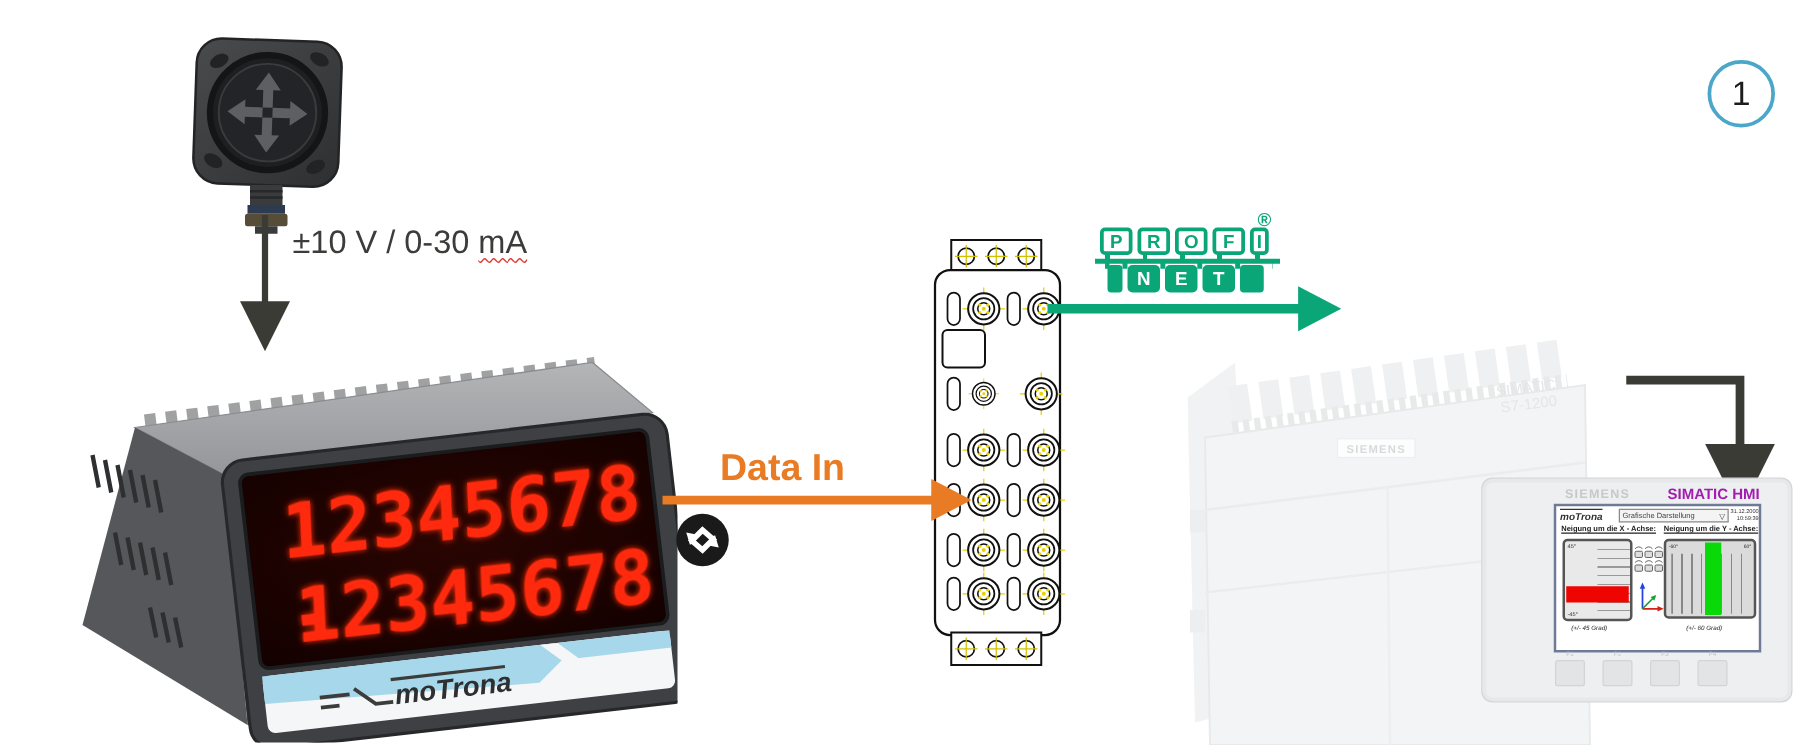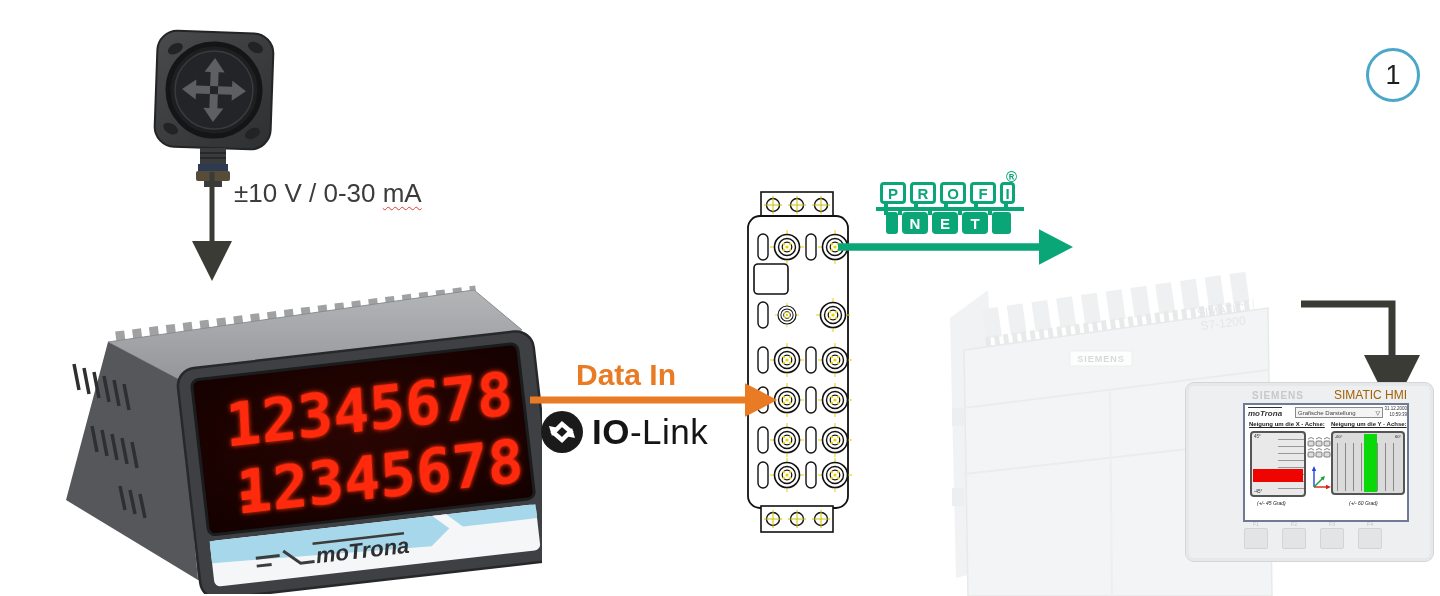--- a/index.html
+++ b/index.html
@@ -37,21 +37,21 @@
   .pn-bus{left:0;top:37px;width:148px;height:4px;background:#0BA678;}
   .pn-ticks{left:8px;width:134px;height:5px;
             background:repeating-linear-gradient(90deg,#0BA678 0 4px,transparent 4px 30px);}
   .pn-ticks.t{top:33px;} .pn-ticks.b{top:40px;background-position:14px 0;}
   .pn-reg{left:130px;top:-2px;color:#0BA678;font-size:15px;font-weight:bold;}
 
   
   .hmi{left:1185px;top:382px;width:247px;height:178px;background:#EDEFF0;border:1px solid #D3D6D7;
        border-radius:9px;box-shadow:inset 0 0 0 3px #E6E8E9;}
   .hmi-brand{left:66px;top:7px;font-size:10px;font-weight:bold;letter-spacing:1px;color:#C6C9CA;}
-  .hmi-model{left:148px;top:5px;font-size:12px;color:#a16207;}
+  .hmi-model{left:148px;top:5px;font-size:12px;color:#a21caf;font-weight:bold;}
   .hmi-screen{left:57px;top:20px;width:166px;height:119px;background:#fff;border:2px solid #6E7A96;
               box-sizing:border-box;overflow:hidden;}
   .hmi-logo{left:3px;top:2px;font-size:8px;font-style:italic;font-weight:bold;color:#333;
             border-top:1px solid #333;padding-top:1px;}
   .hmi-dd{left:50px;top:2px;width:88px;height:11px;border:1px solid #8a8a8a;background:#f4f4f4;
           font-size:6px;color:#444;display:flex;align-items:center;justify-content:space-between;
           padding:0 2px;box-sizing:border-box;}
   .hmi-dt{left:139px;top:1px;width:23px;font-size:4.5px;color:#333;text-align:right;line-height:5.5px;}
   .hmi-h{top:16px;font-size:6px;font-weight:bold;color:#222;text-decoration:underline;white-space:nowrap;}
   .hmi-hx{left:4px;} .hmi-hy{left:86px;}
@@ -269,21 +269,20 @@
   <div class="abs data-in">Data In</div>
 
   <div class="abs iolink-row">
     <svg width="44" height="44" viewBox="-22 -22 44 44">
       <circle r="21" fill="#1A1A1A"></circle>
       <path d="M-10,2 L0,-8 L8,-1" stroke="#fff" stroke-width="4.5" fill="none"></path>
       <polygon points="10,-4 13,6 3,4" fill="#fff"></polygon>
       <path d="M10,-2 L0,8 L-8,1" stroke="#fff" stroke-width="4.5" fill="none"></path>
       <polygon points="-10,4 -13,-6 -3,-4" fill="#fff"></polygon>
     </svg>
-    <div class="iolink-text"><b>IO</b><span class="rest">-Link</span></div>
   </div>
 
   <div class="abs profinet">
     <div class="abs pn-ticks t"></div>
     <div class="abs pn-bus"></div>
     <div class="abs pn-ticks b"></div>
     <div class="abs pn-row pn-top">
       <div class="pn-box pn-out">P</div>
       <div class="pn-box pn-out">R</div>
       <div class="pn-box pn-out">O</div>

